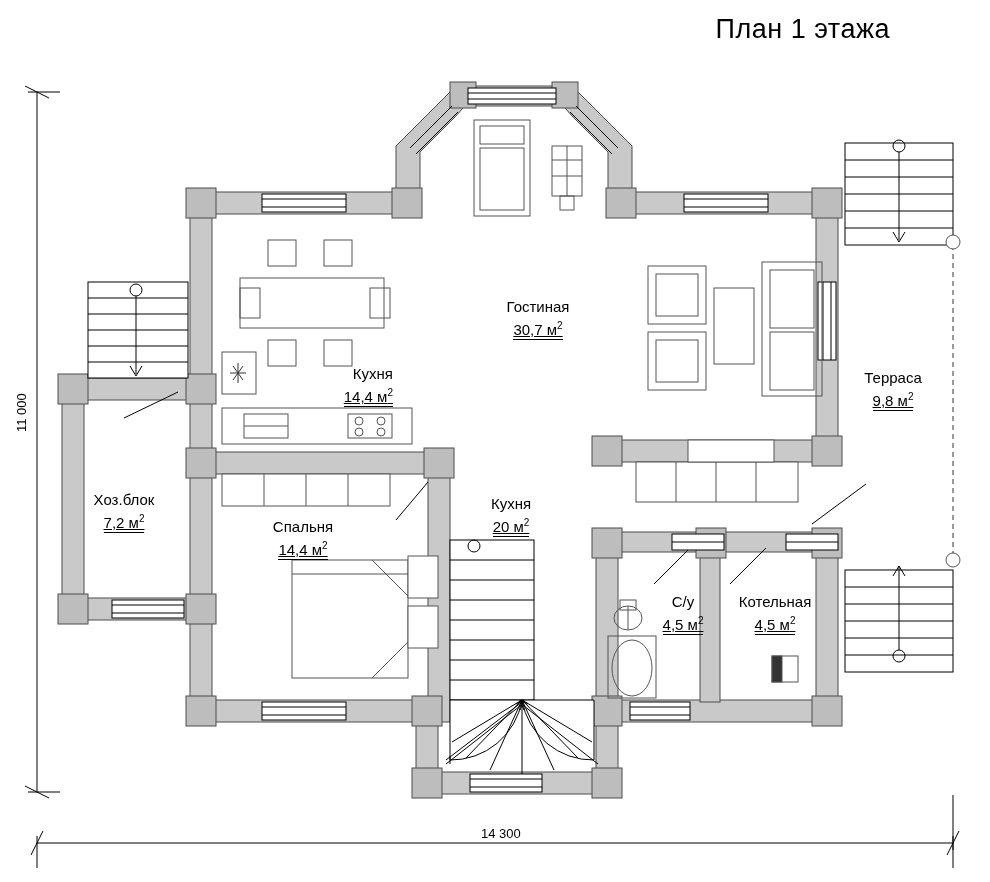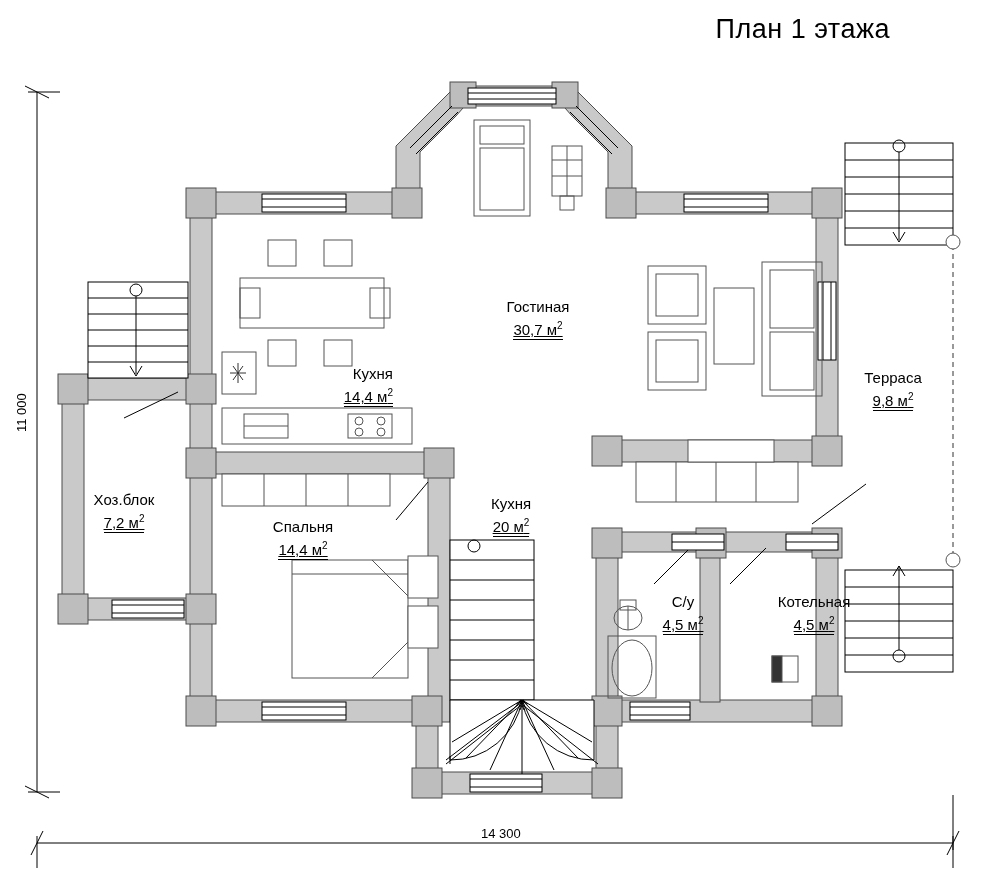--- a/index.html
+++ b/index.html
@@ -382,19 +382,19 @@
 <div class="room-label" style="left:248px; top:517px; width:110px;">
   <span>Спальня</span><br>
   <span class="area"><span>14,4 м</span><sup>2</sup></span>
 </div>
 
 <div class="room-label" style="left:647px; top:592px; width:72px;">
   <span>С/у</span><br>
   <span class="area"><span>4,5 м</span><sup>2</sup></span>
 </div>
 
-<div class="room-label" style="left:720px; top:592px; width:110px;margin-left:39px;">
+<div class="room-label" style="left:720px; top:592px; width:110px;">
   <span>Котельная</span><br>
   <span class="area"><span>4,5 м</span><sup>2</sup></span>
 </div>
 
 <div class="dim-label" id="dim-left-label">11 000</div>
 <div class="dim-label" id="dim-bottom-label">14 300</div>
 
 </body></html>

